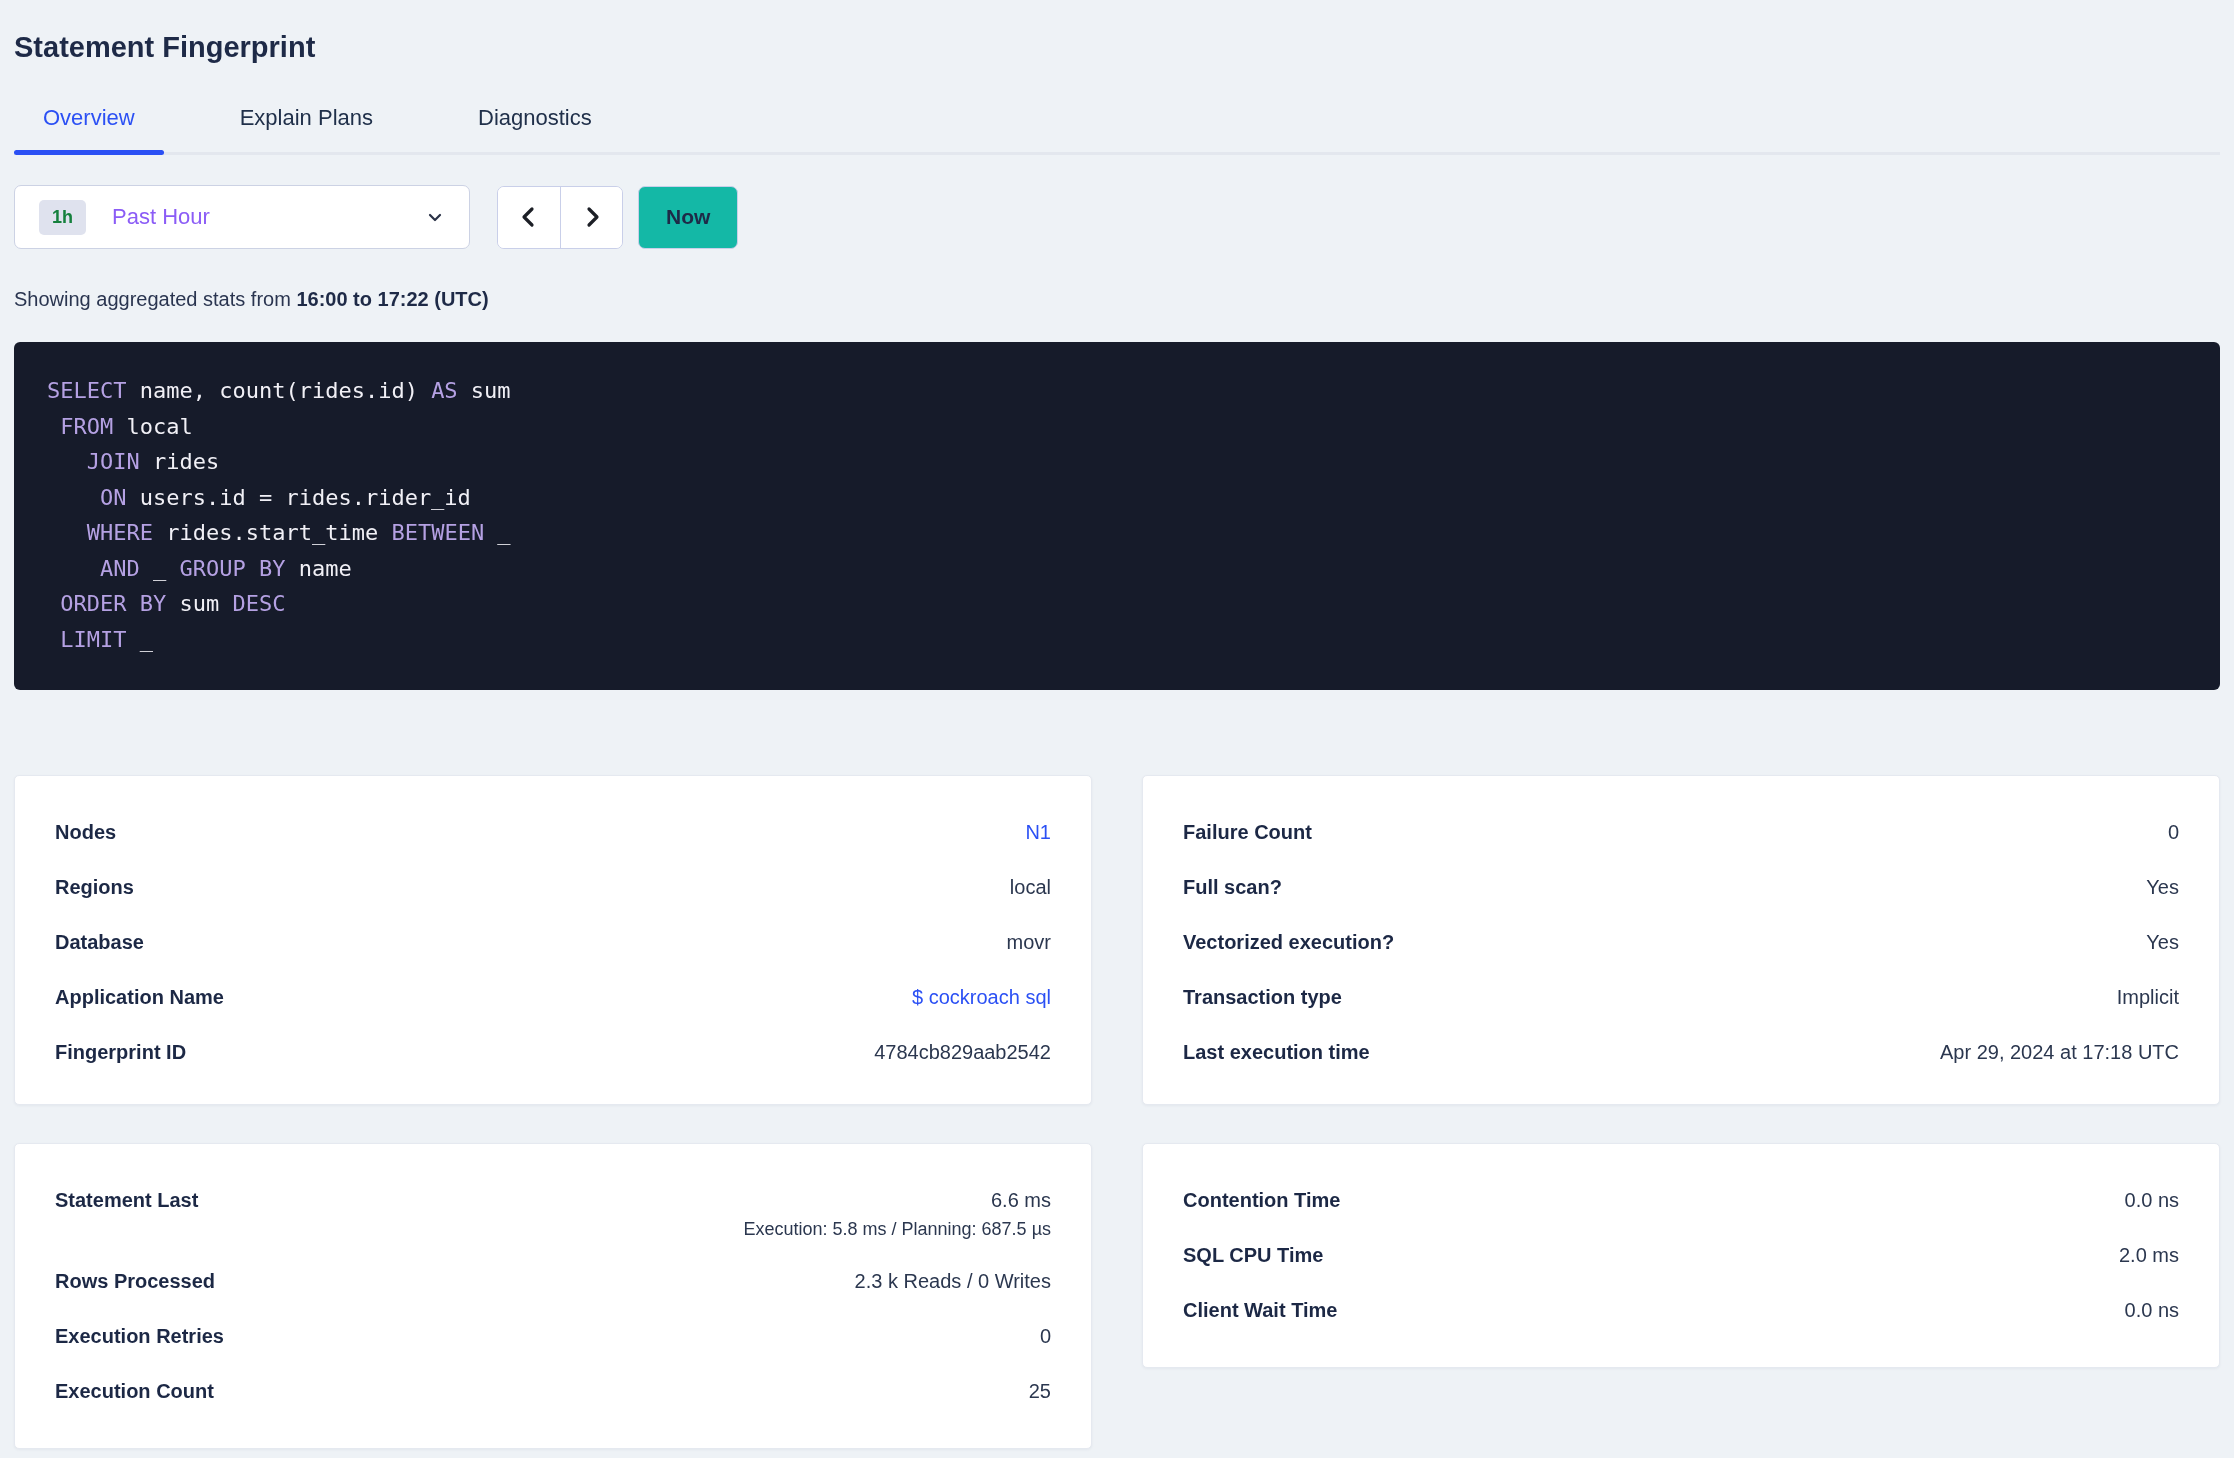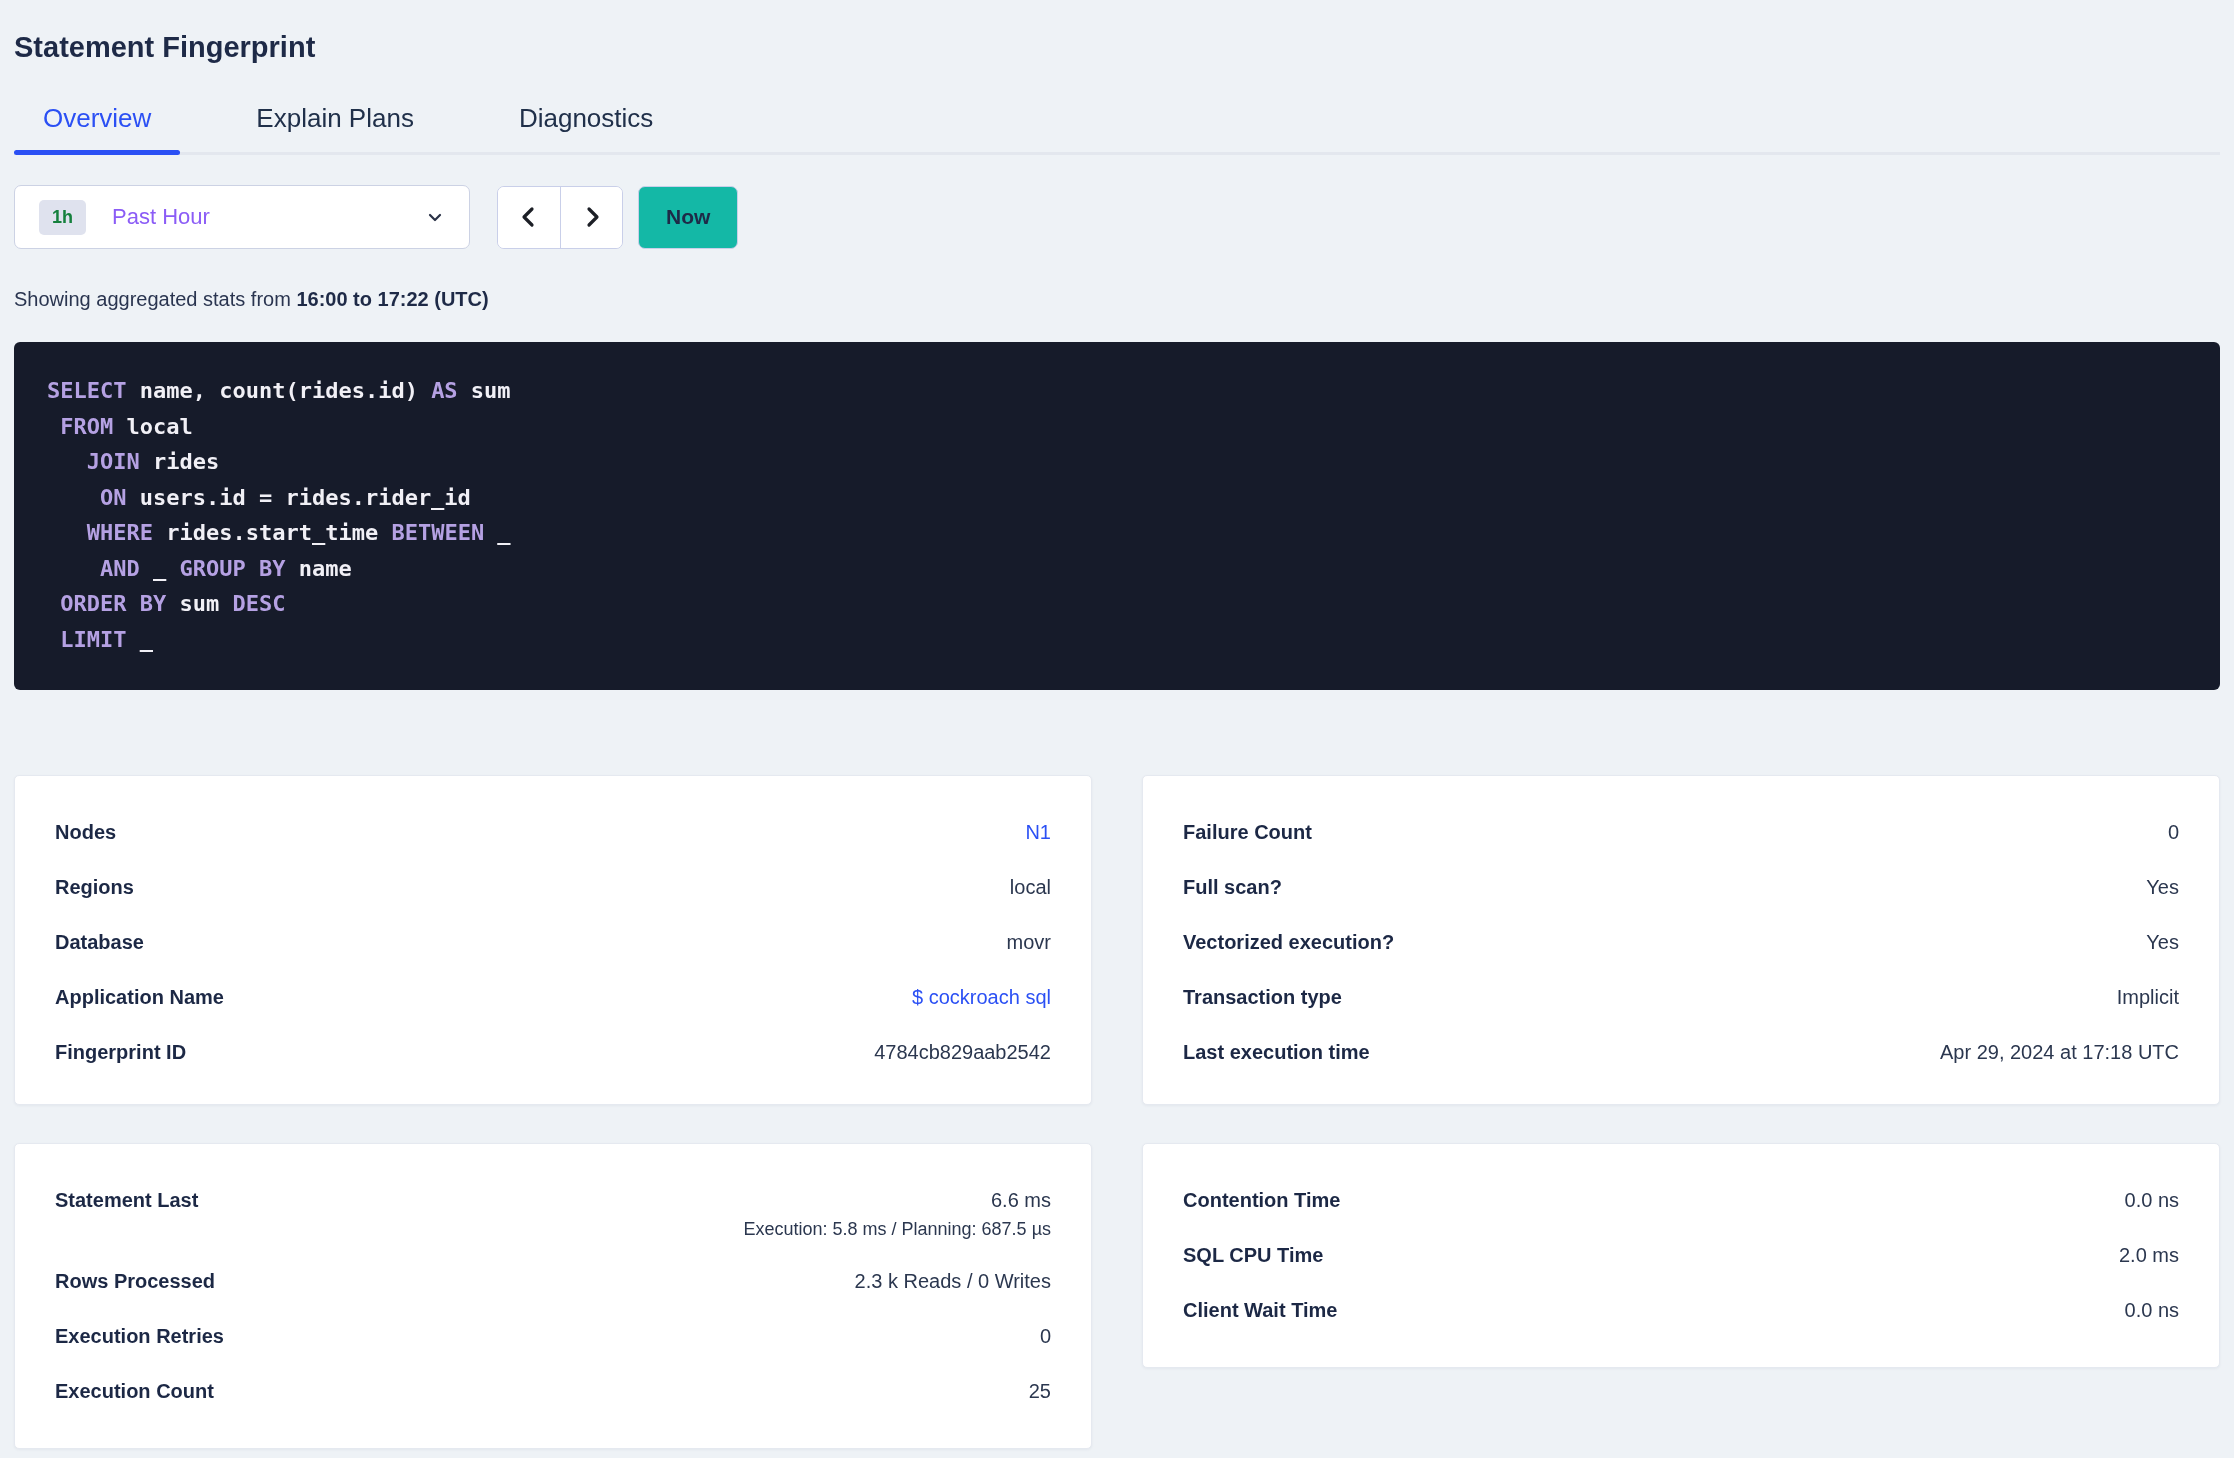--- a/index.html
+++ b/index.html
@@ -22,21 +22,21 @@
 
   
   .tabs {
     display: flex;
     margin-top: 40px;
     border-bottom: 3px solid #e3e7ee;
   }
   .tab {
     padding: 0 29px 22px;
     margin-right: 47px;
-    font-size: 26px;
+    font-size: 22px;
     line-height: 24px;
     color: #20304a;
     cursor: pointer;
     position: relative;
   }
   .tab.active { color: #2b50f4; }
   .tab.active::after {
     content: "";
     position: absolute;
     left: 0; right: 0; bottom: -3px;
@@ -105,21 +105,21 @@
 
   
   .sql-box {
     margin-top: 32px;
     height: 348px;
     background: #161b2a;
     border-radius: 6px;
     padding: 31px 33px;
     font-family: "DejaVu Sans Mono", monospace;
     font-size: 22px;
-    font-weight: 700;
+    font-weight: 400;
     line-height: 35.5px;
     color: #f1f0f6;
   }
   .sql-line { white-space: pre; }
   .kw { color: #b5a1e3; }
 
   
   .cards-row {
     display: grid;
     grid-template-columns: 1fr 1fr;

